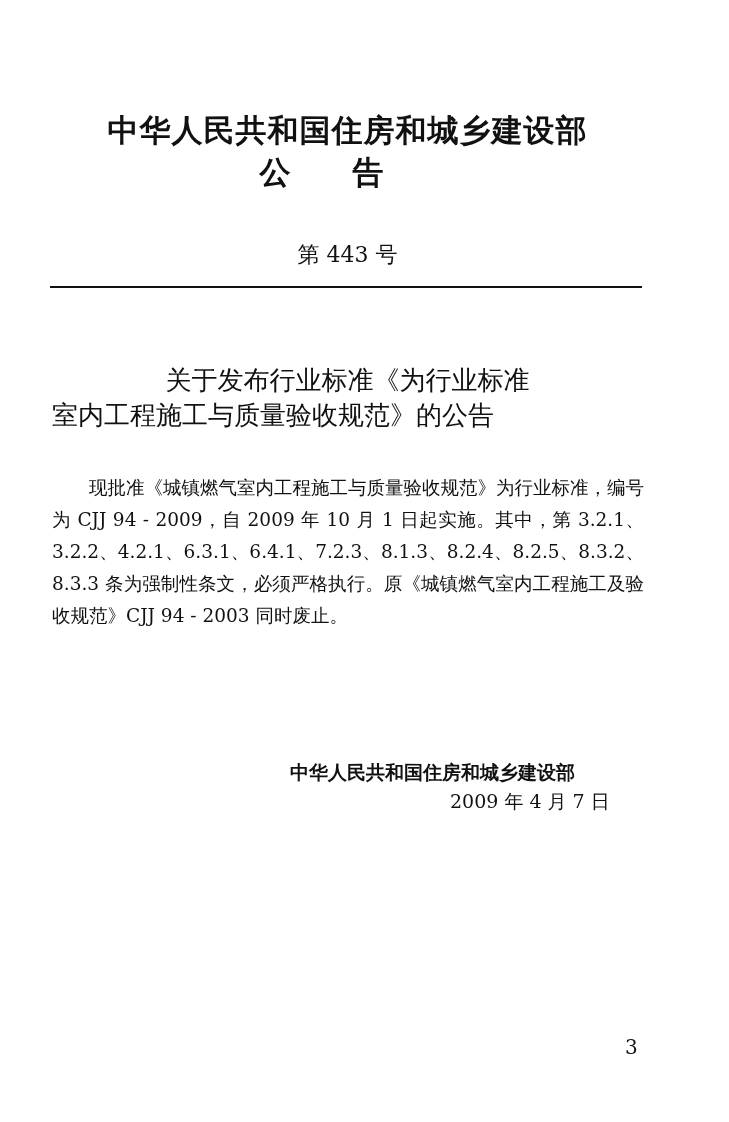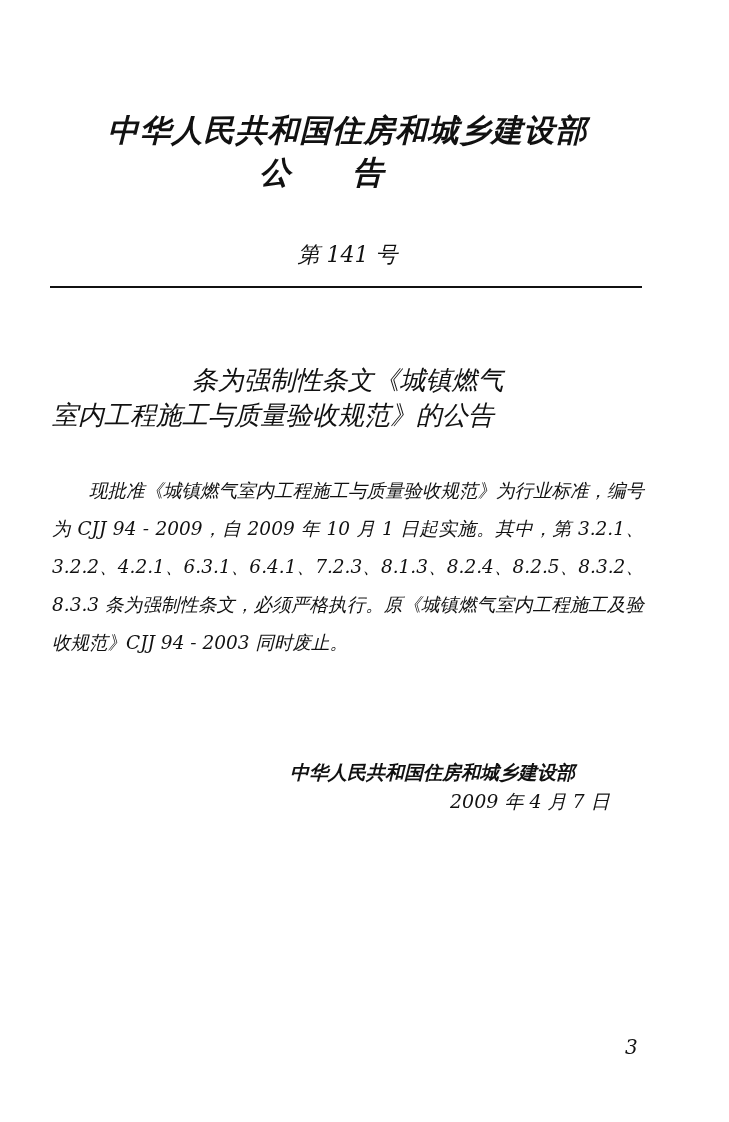--- a/index.html
+++ b/index.html
@@ -1,42 +1,42 @@
 <!DOCTYPE html>
 <html><head>
 <meta charset="utf-8">
 <style>
   html, body { margin: 0; padding: 0; background: #ffffff; }
   body { width: 729px; height: 1122px; position: relative; overflow: hidden; color: #111; font-family: "DejaVu Serif", "Liberation Serif", serif; }
-  .abs { position: absolute; white-space: nowrap; font-style: italic; }
+  .abs { position: absolute; white-space: nowrap; }
   .h1 { left: 0; width: 729px; top: 110px; text-align: center; font-family: "DejaVu Sans", sans-serif; font-weight: bold; font-size: 31px; letter-spacing: 1px; padding-left: 0; }
   .h1 span { display: inline-block; transform: translateX(-17px); }
   .h2 { left: 0; width: 677px; top: 152px; text-align: center; font-family: "DejaVu Sans", sans-serif; font-weight: bold; font-size: 31px; }
   .h2 span { display: inline-block; transform: translateX(-17px); word-spacing: 0; }
   .num { left: 0; width: 729px; top: 240px; text-align: center; font-size: 22px; }
   .num span { display: inline-block; transform: translateX(-17px); }
   .rule { left: 50px; top: 286px; width: 592px; height: 2px; background: #111; }
   .t1 { left: 0; width: 729px; top: 363px; text-align: center; font-size: 26px; }
   .t1 span { display: inline-block; transform: translateX(-17px); }
   .t2 { left: 0; width: 580px; top: 398px; text-align: center; font-size: 26px; }
   .t2 span { display: inline-block; transform: translateX(-17px); }
-  .body { left: 52px; top: 472px; width: 592px; font-size: 18.5px; line-height: 38px; white-space: normal; text-align: justify; }
+  .body { left: 52px; top: 472px; width: 592px; font-size: 18.5px; line-height: 32px; white-space: normal; text-align: justify; }
   .body p { margin: 0; text-indent: 37px; }
   .sig { left: 290px; top: 760px; font-family: "DejaVu Sans", sans-serif; font-weight: bold; font-size: 19px; }
   .date { left: 430px; top: 789px; font-size: 19px; margin-left: 20px; }
   .page { left: 625px; top: 1035px; font-size: 20px; }
 </style>
 </head>
 <body>
 
 <div class="abs h1"><span>中华人民共和国住房和城乡建设部</span></div>
 <div class="abs h2"><span>公　　告</span></div>
-<div class="abs num"><span>第 141 号</span></div>
+<div class="abs num"><span>第 443 号</span></div>
 <div class="abs rule"></div>
-<div class="abs t1"><span>条为强制性条文《城镇燃气</span></div>
+<div class="abs t1"><span>关于发布行业标准《为行业标准</span></div>
 <div class="abs t2"><span>室内工程施工与质量验收规范》的公告</span></div>
 
 <div class="abs body">
   <p>现批准《城镇燃气室内工程施工与质量验收规范》为行业标准，编号为 CJJ 94 - 2009，自 2009 年 10 月 1 日起实施。其中，第 3.2.1、3.2.2、4.2.1、6.3.1、6.4.1、7.2.3、8.1.3、8.2.4、8.2.5、8.3.2、8.3.3 条为强制性条文，必须严格执行。原《城镇燃气室内工程施工及验收规范》CJJ 94 - 2003 同时废止。</p>
 </div>
 
 <div class="abs sig">中华人民共和国住房和城乡建设部</div>
 <div class="abs date">2009 年 4 月 7 日</div>
 <div class="abs page">3</div>
 

